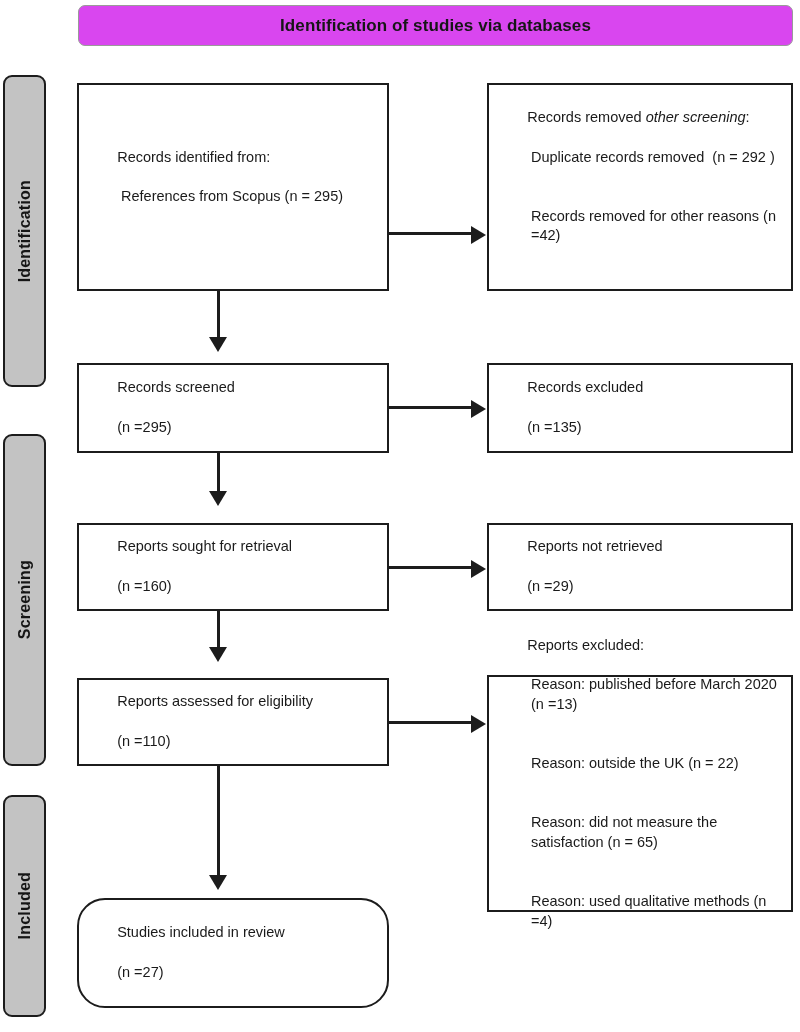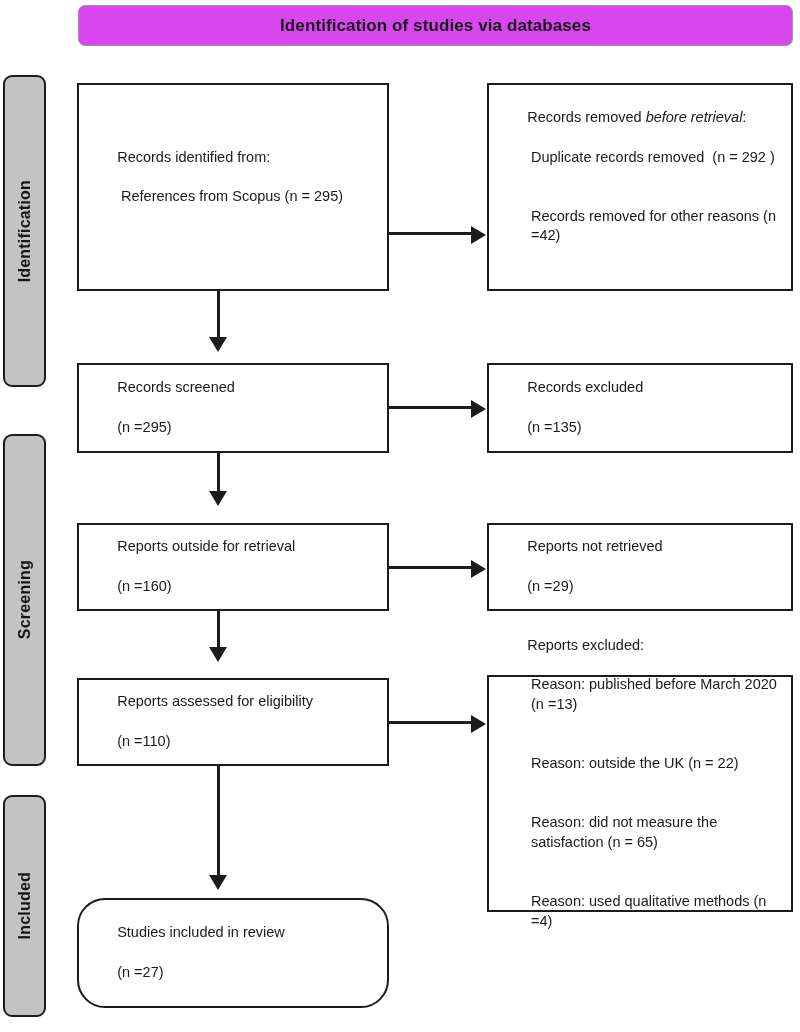--- a/index.html
+++ b/index.html
@@ -180,21 +180,21 @@
 
   <div class="flow-box" id="box-identified">
     <div class="box-text">
       <span>Records identified from:</span>
       <span class="hang">References from Scopus (n = 295)</span>
     </div>
   </div>
 
   <div class="flow-box" id="box-removed">
     <div class="box-text">
-      <span><span>Records removed </span><em>before retrieval</em><span>:</span></span>
+      <span><span>Records removed </span><em>other screening</em><span>:</span></span>
       <span class="hang">Duplicate records removed  (n = 292 )</span>
       <span class="hang">Records removed for other reasons (n =42)</span>
     </div>
   </div>
 
   <div class="flow-box" id="box-screened">
     <div class="box-text">
       <span>Records screened</span><br>
       <span>(n =295)</span>
     </div>
@@ -202,21 +202,21 @@
 
   <div class="flow-box" id="box-excluded">
     <div class="box-text">
       <span>Records excluded</span><br>
       <span>(n =135)</span>
     </div>
   </div>
 
   <div class="flow-box" id="box-sought">
     <div class="box-text">
-      <span>Reports outside for retrieval</span><br>
+      <span>Reports sought for retrieval</span><br>
       <span>(n =160)</span>
     </div>
   </div>
 
   <div class="flow-box" id="box-notretrieved">
     <div class="box-text">
       <span>Reports not retrieved</span><br>
       <span>(n =29)</span>
     </div>
   </div>

